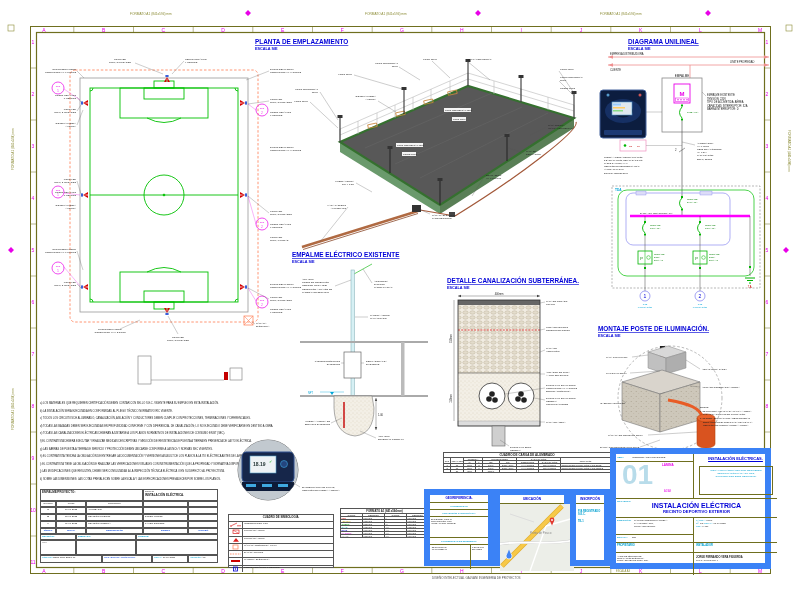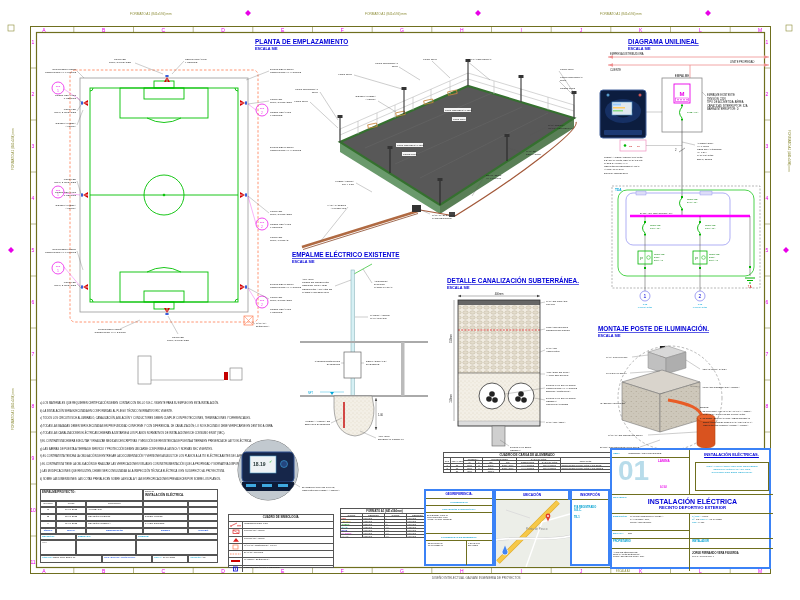--- a/index.html
+++ b/index.html
@@ -10,21 +10,21 @@
   
   .f2{font-size:2.2px}.f24{font-size:2.4px}.f26{font-size:2.6px}.f3{font-size:3px}
   .f32{font-size:3.2px}.f4{font-size:4px}.f5{font-size:5px}.f6{font-size:6px}
   .ck{fill:#222}.cb{fill:#0000d8}.cc{fill:#00a6d8}.cm{fill:#e800e8}.cg{fill:#007d00}
   .cr{fill:#c40000}.col{fill:#8a8a33}.cw{fill:#555}
   .b{font-weight:bold}.mid{text-anchor:middle}.end{text-anchor:end}
   .ttl{font-size:6.4px;font-weight:bold;fill:#0000d8;text-decoration:underline}
   .sub{font-size:3.8px;font-weight:bold;fill:#0000d8}
   
   .abs{position:absolute;}
-  .obox{position:absolute;border:2px solid #3b82f6;background:#fff;box-sizing:border-box;}
+  .obox{position:absolute;border:6px solid #3b82f6;background:#fff;box-sizing:border-box;}
   .hdr{font-weight:bold;color:#0000d8;text-align:center;border-bottom:1px solid #6f6f1f;}
   .cyan{color:#00a0d0}.blue{color:#0040dd}
   .row{display:flex;}
   .cell{box-sizing:border-box;border:0.5px solid #555;overflow:hidden;white-space:nowrap;background:#fff;}
   .c-red{color:#d22222}.c-yellow{color:#c9a800}.c-green{color:#009900}.c-cyan{color:#00aaaa}
   .c-blue{color:#0000cc}.c-mag{color:#cc00cc}.c-white{color:#999999}
   table{border-collapse:collapse;table-layout:fixed;}
   td,th{border:0.5px solid #555;padding:0 0.5px;overflow:hidden;white-space:nowrap;font-weight:normal;background:#fff;}
 </style>
 </head>

